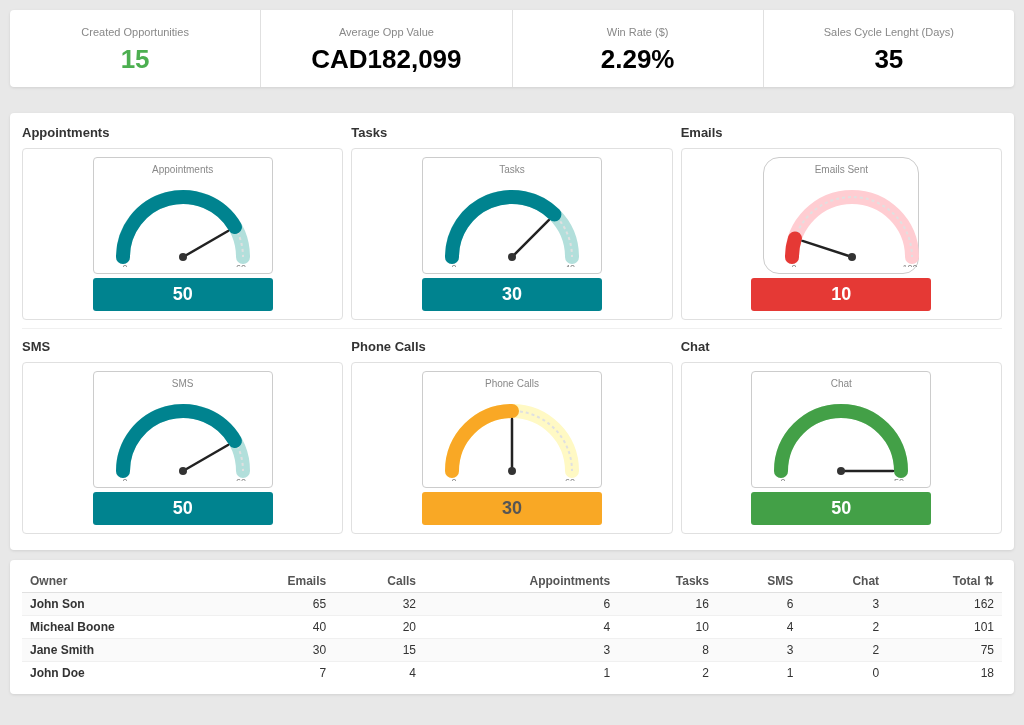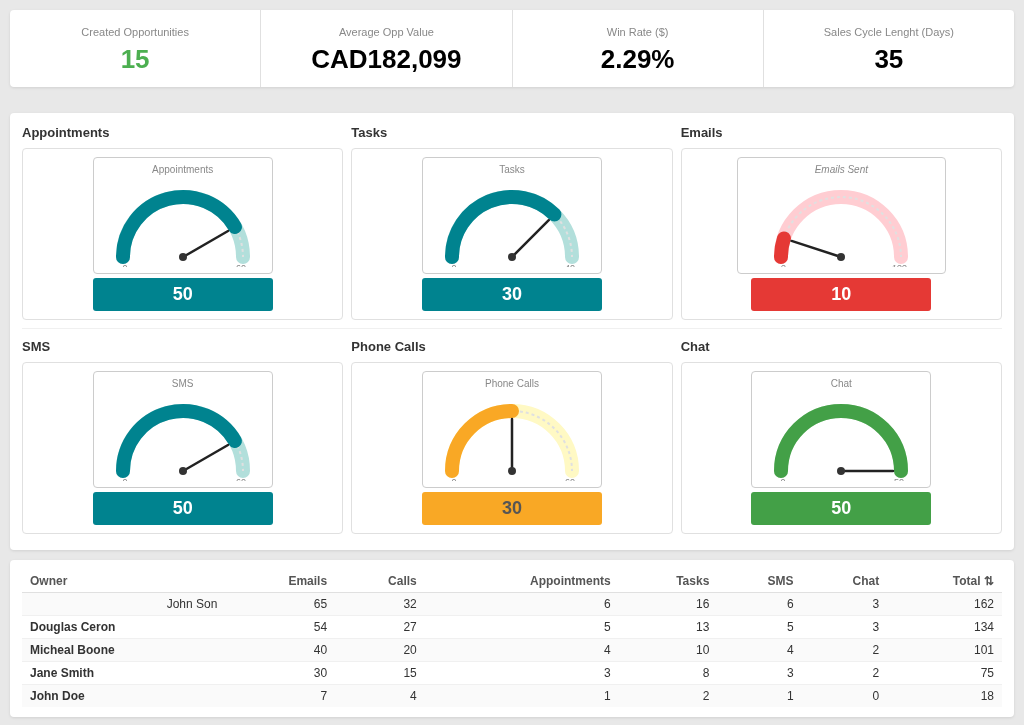--- a/index.html
+++ b/index.html
@@ -205,21 +205,21 @@
 
           <text x="22" y="94" font-size="9" fill="#888" text-anchor="middle">0</text>
           <text x="138" y="94" font-size="9" fill="#888" text-anchor="middle">40</text>
         </svg>
       </div>
       <div class="gauge-value-box teal" style="width:180px;">30</div>
     </div>
   </div>
         <div class="gauge-panel">
     <div class="gauge-wrapper">
-      <div style="position:relative; border:1px solid #ccc; border-radius:4px; padding:6px 8px; display:inline-block; width:209px;font-style:italic;">
+      <div style="position:relative; border:1px solid #ccc; border-radius:16px; padding:6px 8px; display:inline-block; width:156px;">
         <div style="font-size:10px; color:#888; text-align:center; margin-bottom:2px;">Emails Sent</div>
         <svg width="160" height="90" viewBox="0 0 160 90" style="display:block;margin:0 auto;">
 
           <path d="M 20 80 A 60 60 0 0 1 140 80" fill="none" stroke="#ffcdd2" stroke-width="14" stroke-linecap="round"></path>
           <path d="M 20 80 A 60 60 0 0 1 140 80" fill="none" stroke="#e0e0e0" stroke-width="2" stroke-dasharray="3,3"></path>
           <path d="M 20 80 A 60 60 0 0 1 22.94 61.46" fill="none" stroke="#e53935" stroke-width="14" stroke-linecap="round"></path>
 
           <line x1="80" y1="80" x2="30.55" y2="63.93" stroke="#222" stroke-width="2.5" stroke-linecap="round"></line>
           <circle cx="80" cy="80" r="4" fill="#333"></circle>
 
@@ -320,38 +320,28 @@
             <th class="num">Calls</th>
             <th class="num">Appointments</th>
             <th class="num">Tasks</th>
             <th class="num">SMS</th>
             <th class="num">Chat</th>
             <th class="num">Total <span style="cursor:pointer;">⇅</span></th>
           </tr>
         </thead>
       <tbody id="lb-tbody">
           <tr>
-            <td style="font-weight: 400; text-align: right;">John Son</td>
+            <td style="font-weight: 700;">John Son</td>
             <td class="num">65</td>
             <td class="num">32</td>
             <td class="num">6</td>
             <td class="num">16</td>
             <td class="num">6</td>
             <td class="num">3</td>
             <td class="num">162</td>
-          </tr>
-          <tr>
-            <td style="font-weight: 600;">Douglas Ceron</td>
-            <td class="num">54</td>
-            <td class="num">27</td>
-            <td class="num">5</td>
-            <td class="num">13</td>
-            <td class="num">5</td>
-            <td class="num">3</td>
-            <td class="num">134</td>
           </tr>
           <tr>
             <td style="font-weight: 600;">Micheal Boone</td>
             <td class="num">40</td>
             <td class="num">20</td>
             <td class="num">4</td>
             <td class="num">10</td>
             <td class="num">4</td>
             <td class="num">2</td>
             <td class="num">101</td>

